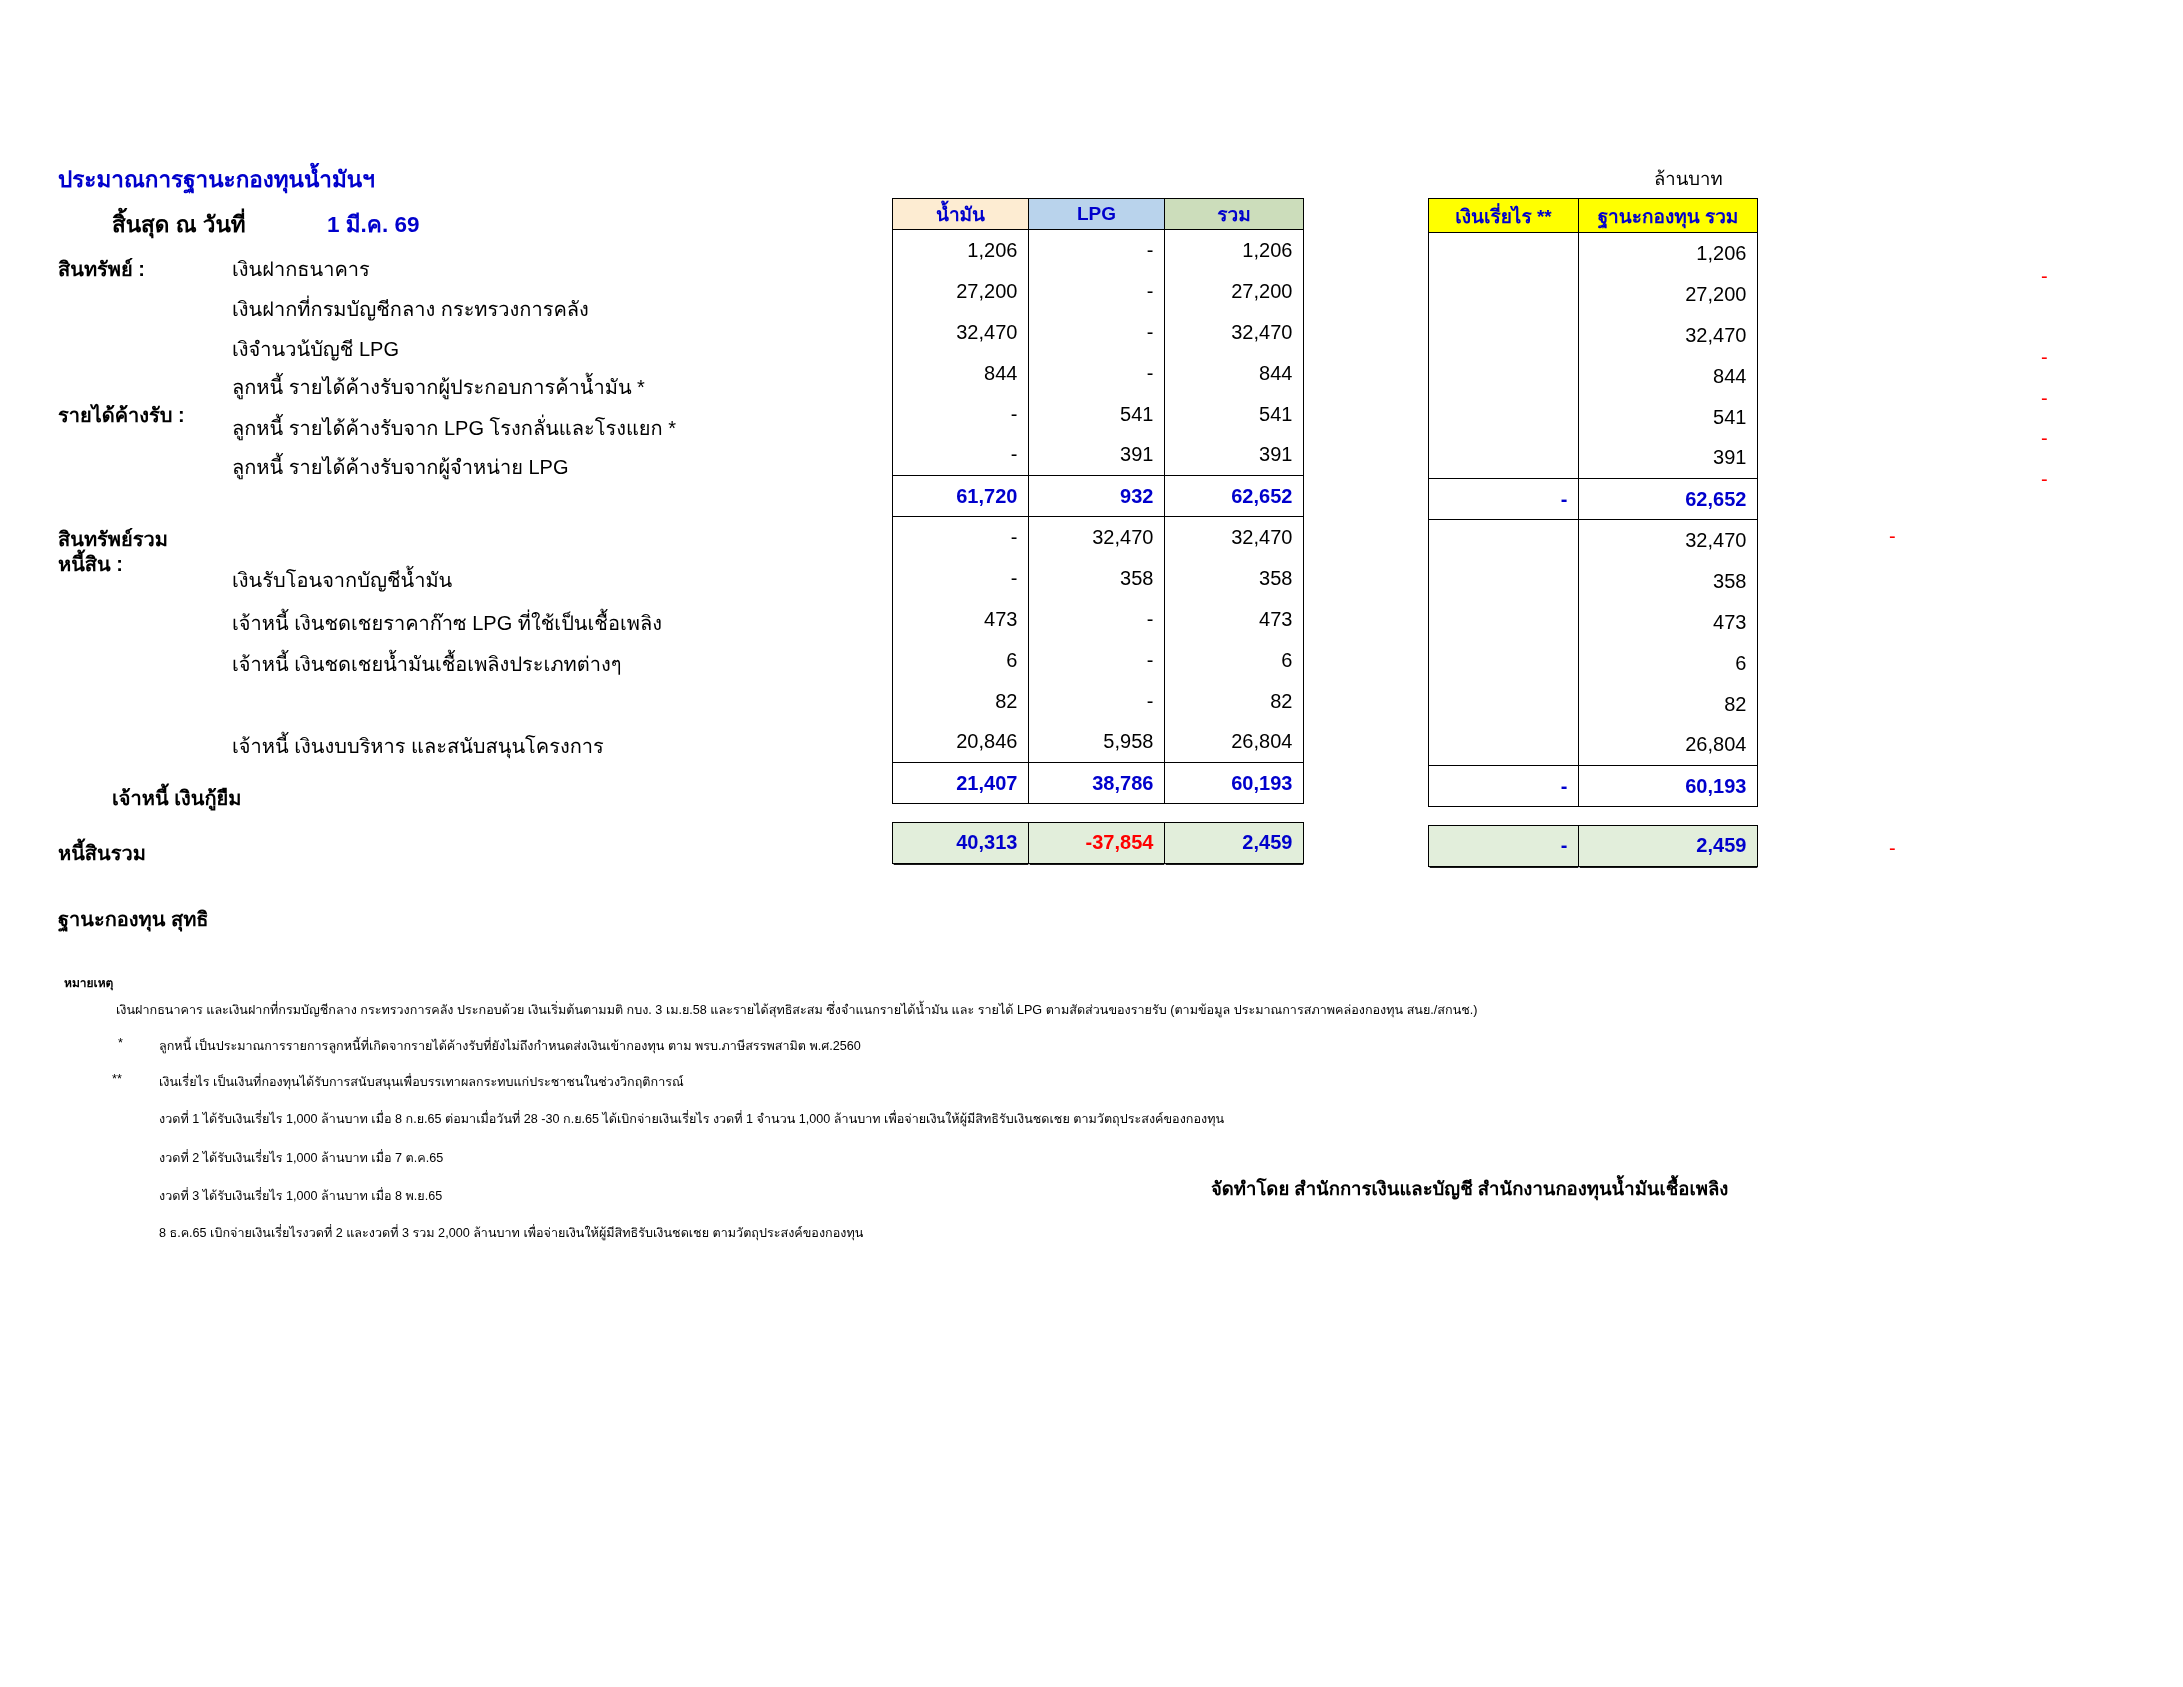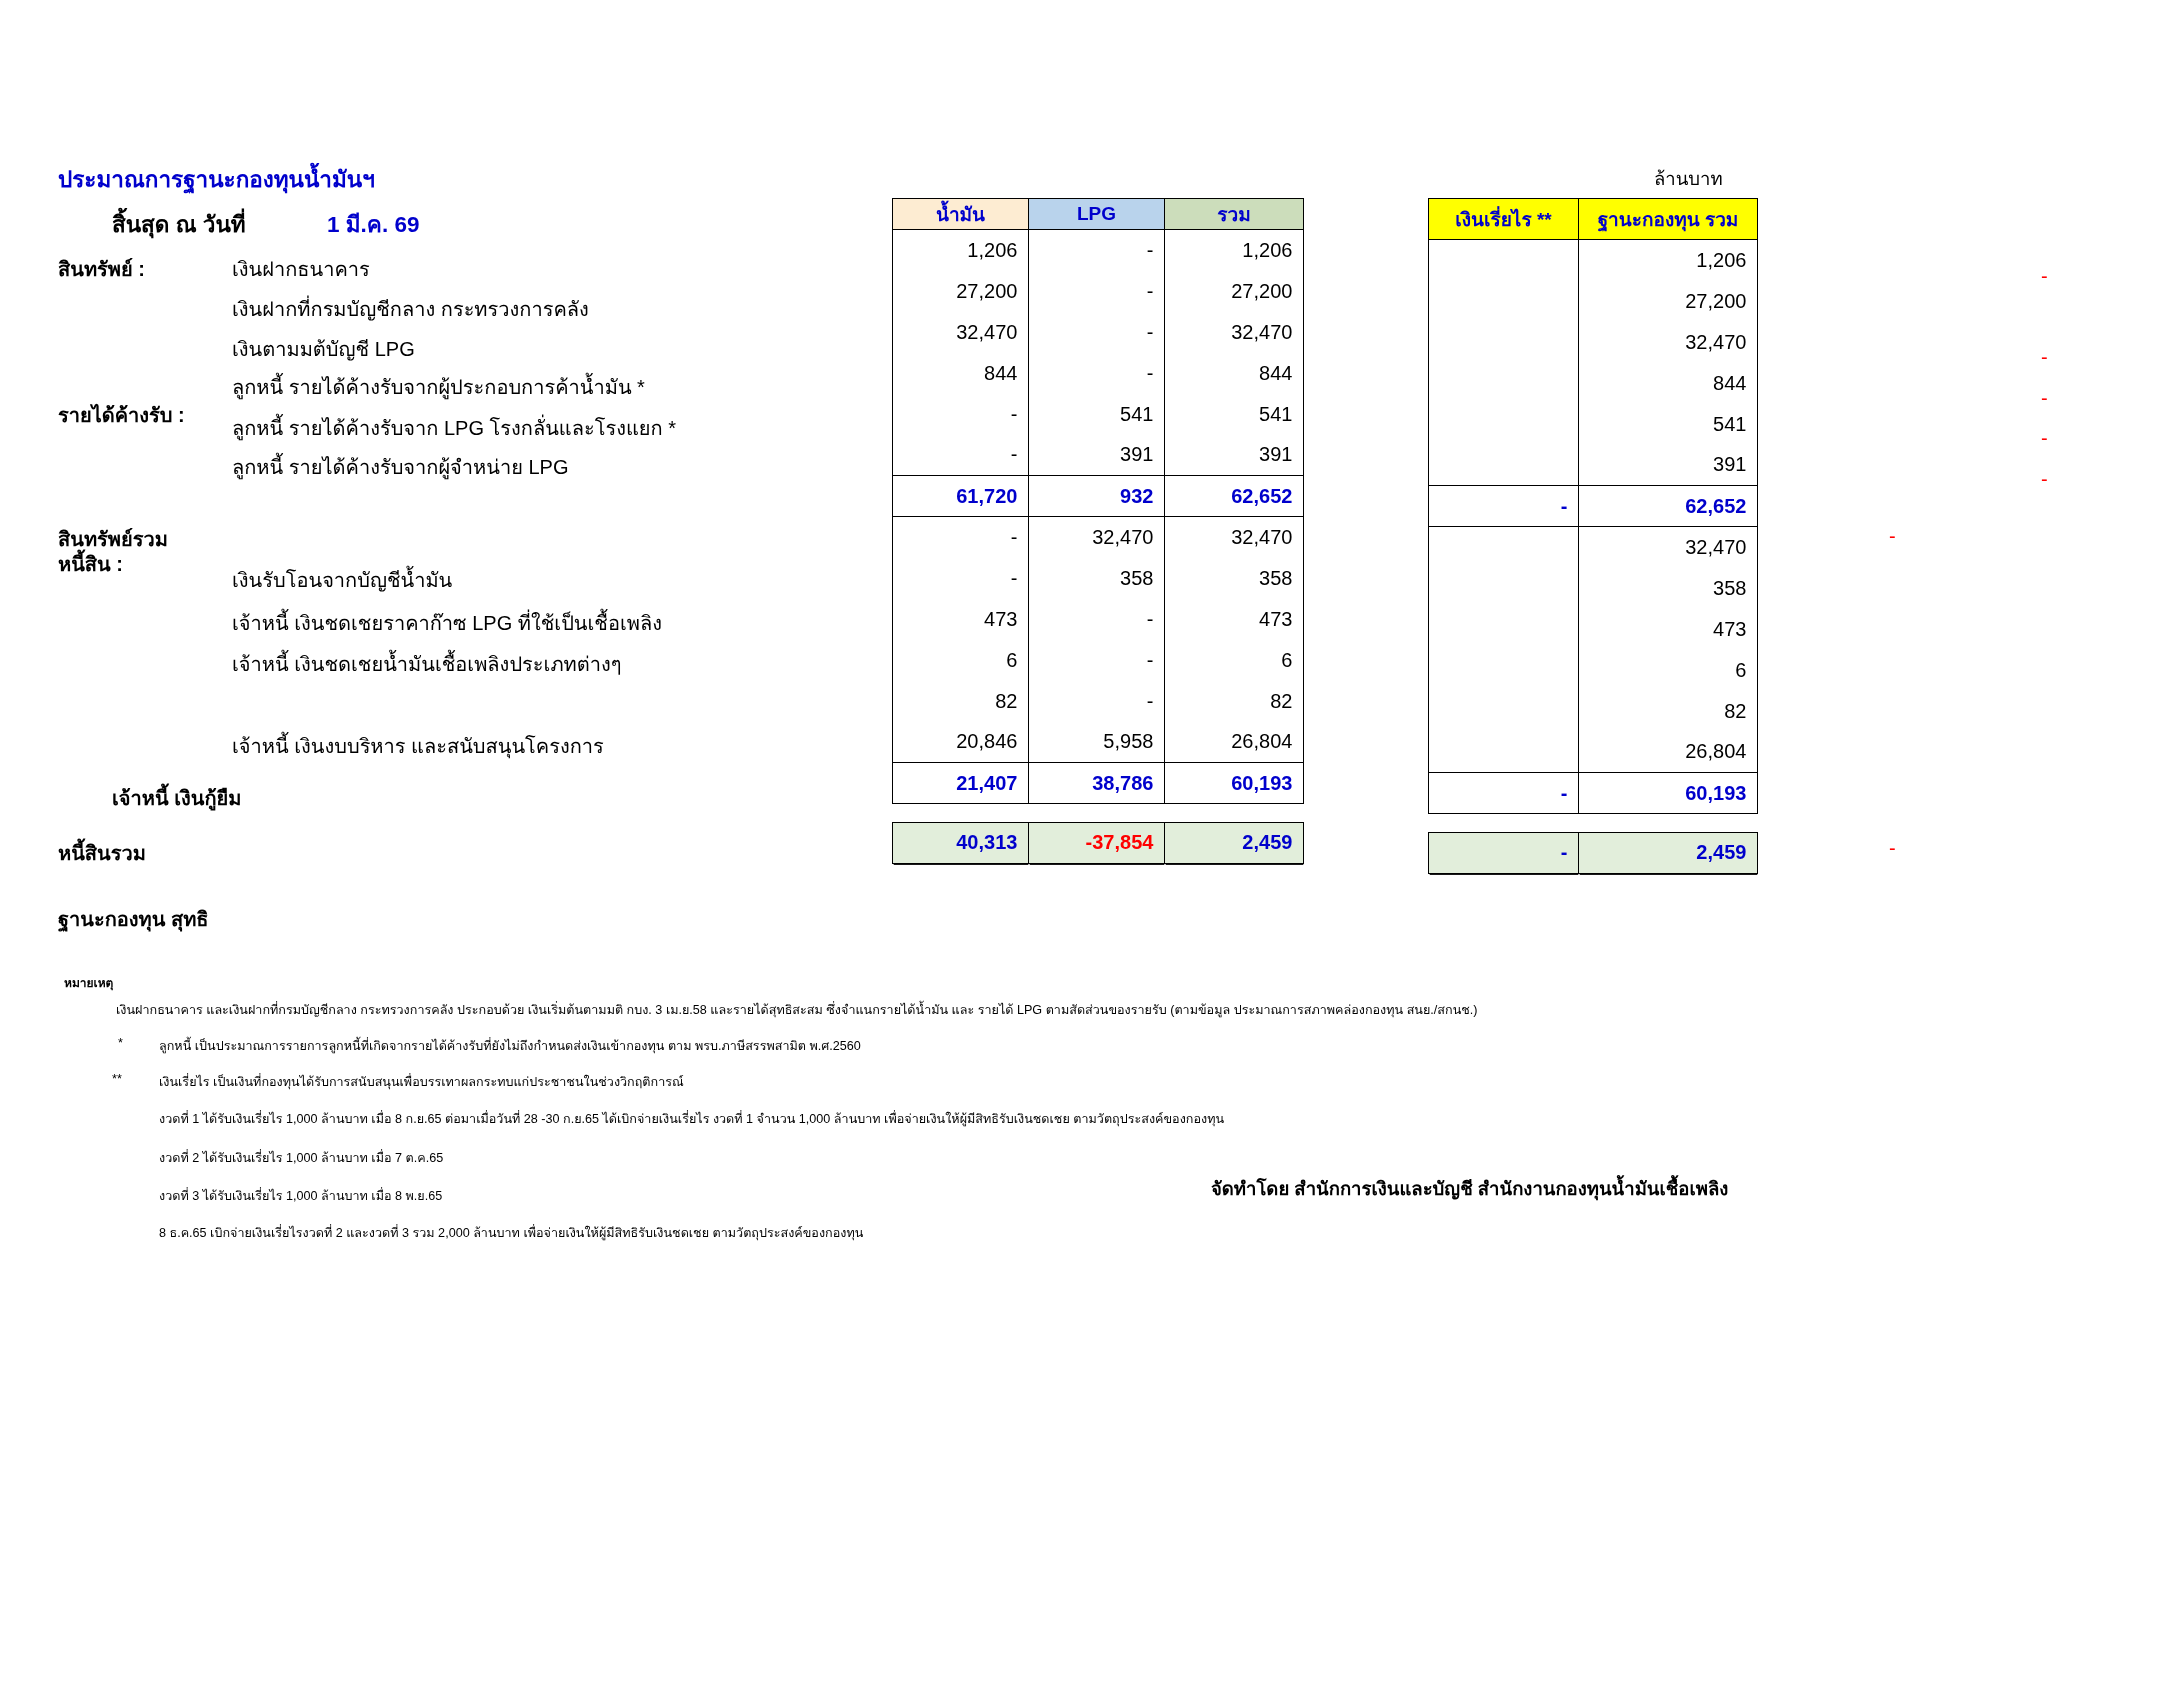--- a/index.html
+++ b/index.html
@@ -75,21 +75,21 @@
   .tot{color:#0000cc;font-weight:bold;}
   .neg{color:#ff0000;font-weight:bold;}
   .netrow td{background:#e2eedb !important;}
   .dblbot{box-shadow:0 2.6px 0 -0.7px #000;}
 
   
   #tbl-right{left:1428px;top:198px;}
   #tbl-right col.r1{width:150px;}
   #tbl-right col.r2{width:179px;}
   #tbl-right th{
-    height:41px;text-align:center;font-weight:bold;color:#0000cc;font-size:19px;
+    height:34px;text-align:center;font-weight:bold;color:#0000cc;font-size:19px;
     background:#ffff00;border:1.3px solid #000;
   }
   #tbl-right td.d{
     height:41px;border-left:1.3px solid #000;border-right:1.3px solid #000;background:#fff;
   }
 
   
   .rdash{position:absolute;color:#ff0000;font-size:20px;white-space:nowrap;}
 
   
@@ -121,21 +121,21 @@
   <div class="grp" style="left:58px;top:253px;">สินทรัพย์  :</div>
   <div class="grp" style="left:58px;top:371px;margin-top:28px;">รายได้ค้างรับ :</div>
   <div class="grp blue" style="left:58px;top:523px;">สินทรัพย์รวม</div>
   <div class="grp" style="left:58px;top:548px;">หนี้สิน  :</div>
   <div class="grp" style="left:112px;top:782px;">เจ้าหนี้  เงินกู้ยืม</div>
   <div class="grp blue" style="left:58px;top:837px;">หนี้สินรวม</div>
   <div class="grp blue" style="left:58px;top:903px;">ฐานะกองทุน สุทธิ</div>
 
   <div class="item" style="left:232px;top:253px;">เงินฝากธนาคาร</div>
   <div class="item" style="left:232px;top:293px;">เงินฝากที่กรมบัญชีกลาง กระทรวงการคลัง</div>
-  <div class="item" style="left:232px;top:333px;">เงินตามมต้บัญชี LPG</div>
+  <div class="item" style="left:232px;top:333px;">เงิจำนวน้บัญชี LPG</div>
   <div class="item" style="left:232px;top:371px;">ลูกหนี้ รายได้ค้างรับจากผู้ประกอบการค้าน้ำมัน  *</div>
   <div class="item" style="left:232px;top:412px;">ลูกหนี้ รายได้ค้างรับจาก LPG โรงกลั่นและโรงแยก *</div>
   <div class="item" style="left:232px;top:451px;">ลูกหนี้ รายได้ค้างรับจากผู้จำหน่าย LPG</div>
 
   <div class="item" style="left:232px;top:564px;">เงินรับโอนจากบัญชีน้ำมัน</div>
   <div class="item" style="left:232px;top:607px;">เจ้าหนี้ เงินชดเชยราคาก๊าซ LPG  ที่ใช้เป็นเชื้อเพลิง</div>
   <div class="item" style="left:232px;top:648px;">เจ้าหนี้ เงินชดเชยน้ำมันเชื้อเพลิงประเภทต่างๆ</div>
   <div class="item" style="left:232px;top:730px;">เจ้าหนี้ เงินงบบริหาร และสนับสนุนโครงการ</div>
 
   <table id="tbl-main">

